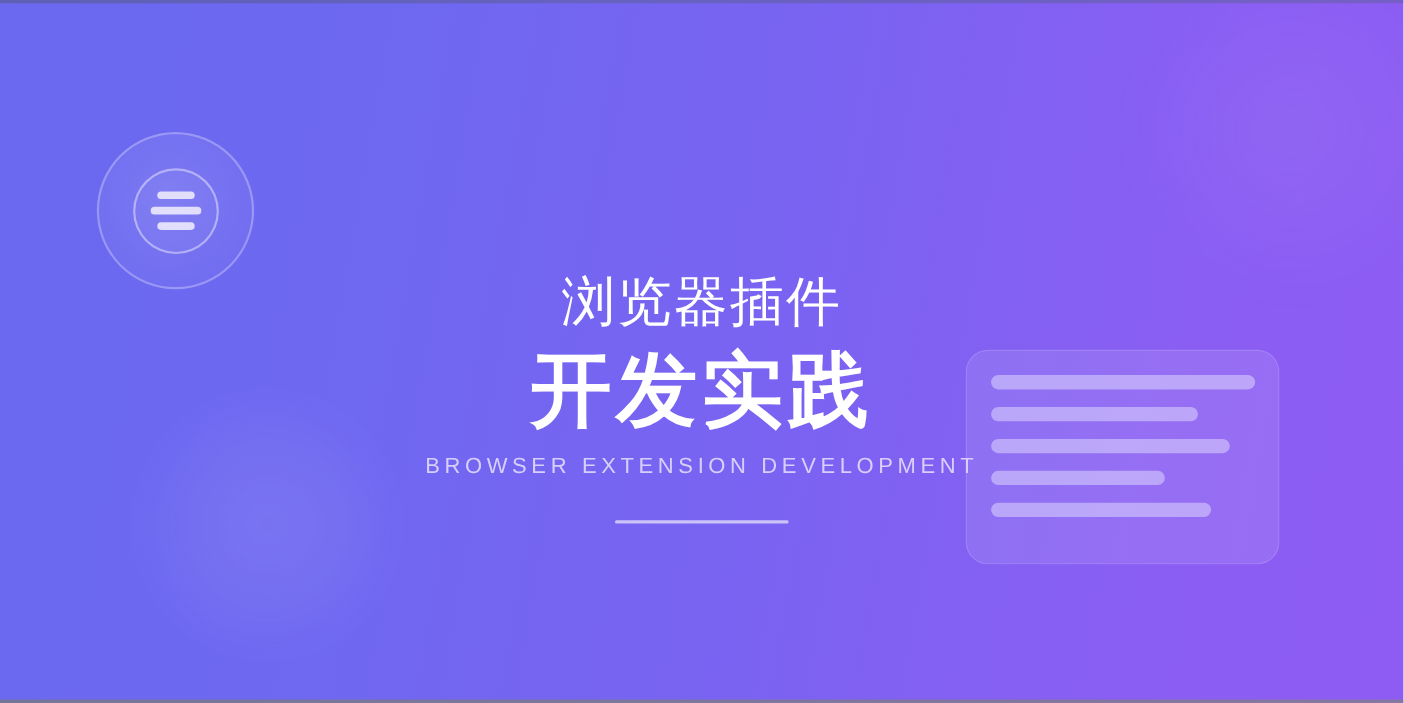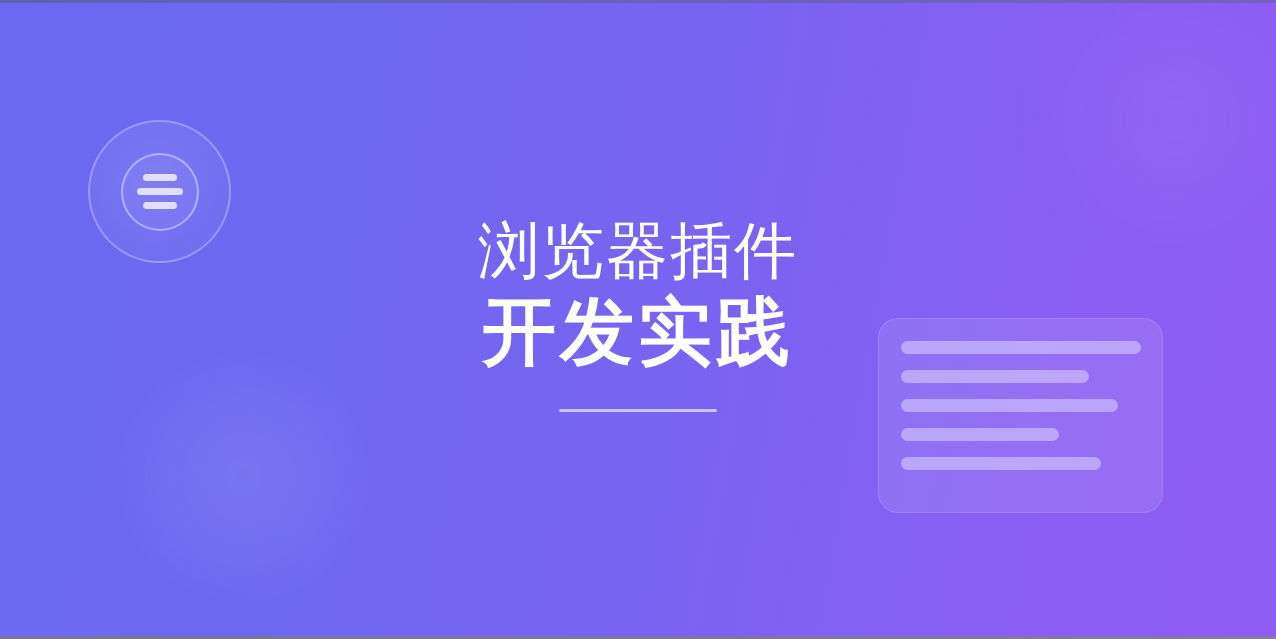--- a/index.html
+++ b/index.html
@@ -105,26 +105,27 @@
   .doc-line:last-child { margin-bottom: 0; }
 
   
   .headline {
     position: absolute;
     left: 0; top: 208px;
     width: 1276px;
     text-align: center;
   }
   .title-light {
-    font-size: 62px;
+    font-size: 49px;
     line-height: 86px;
     font-weight: 300;
     color: #ffffff;
     letter-spacing: 2px;
     font-family: "DejaVu Sans", "Liberation Sans", sans-serif;
+    margin-top: 24px;
   }
   .title-bold {
     font-size: 74px;
     line-height: 82px;
     font-weight: 700;
     color: #ffffff;
     letter-spacing: 4px;
     margin-top: -4px;
     font-family: "DejaVu Sans", "Liberation Sans", sans-serif;
   }
@@ -180,18 +181,19 @@
     <div class="doc-line" style="width:240px"></div>
     <div class="doc-line" style="width:188px"></div>
     <div class="doc-line" style="width:217px"></div>
     <div class="doc-line" style="width:158px"></div>
     <div class="doc-line" style="width:200px"></div>
   </div>
 
   <div class="headline">
     <div class="title-light">浏览器插件</div>
     <div class="title-bold">开发实践</div>
+    <div class="subtitle">BROWSER EXTENSION DEVELOPMENT</div>
     <div class="divider"></div>
   </div>
 
 
   <div class="edge-bottom"></div>
 </div>
 
 </body></html>

